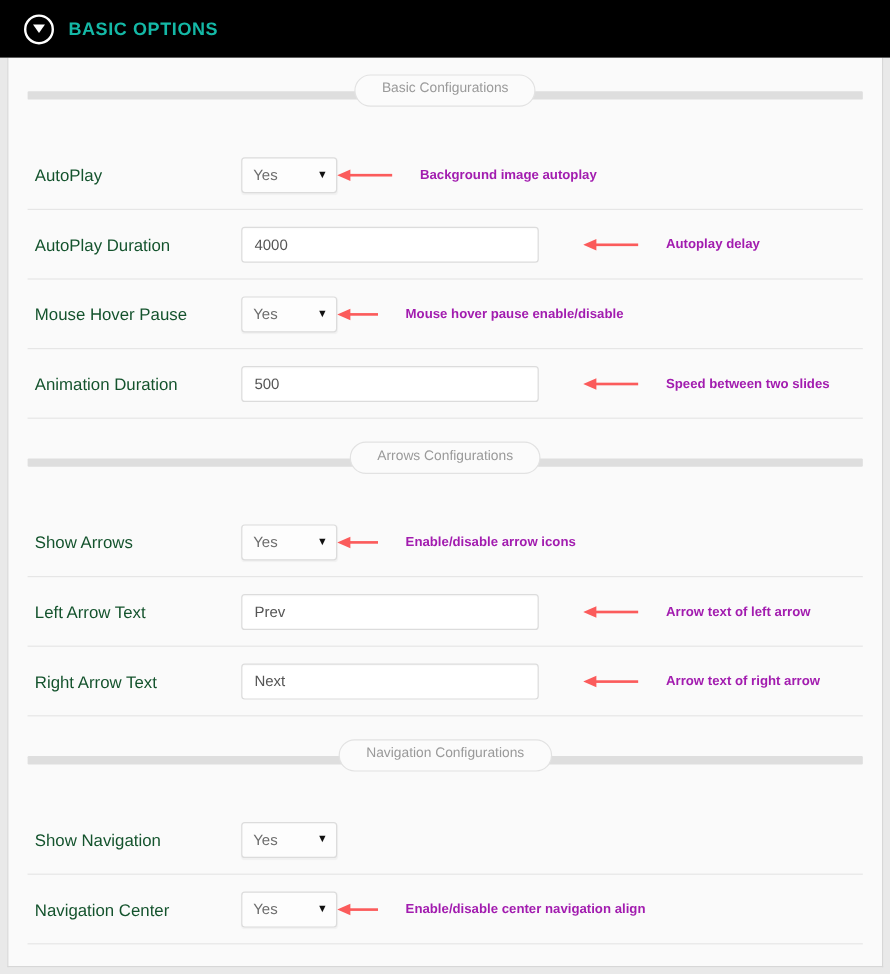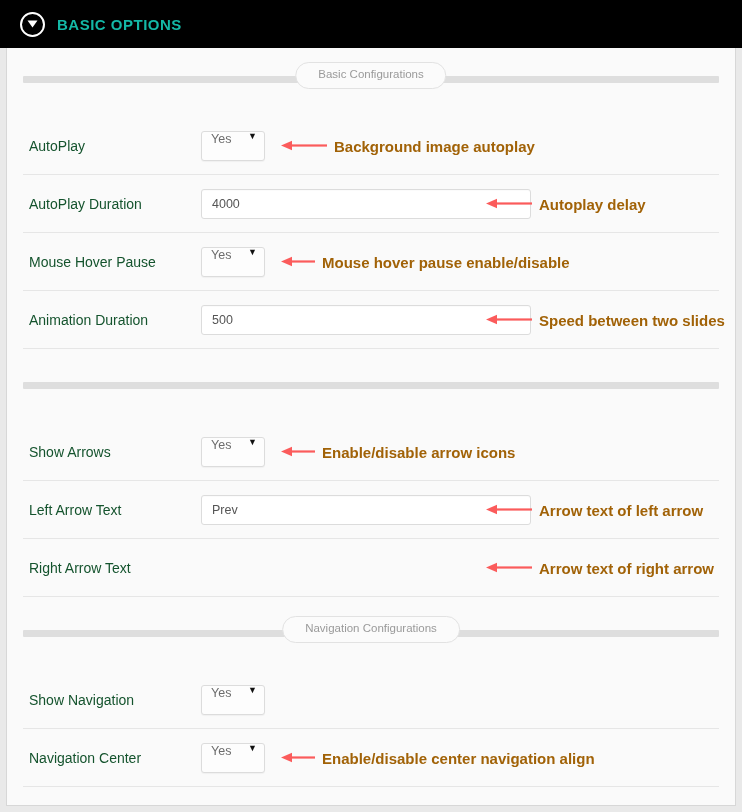--- a/index.html
+++ b/index.html
@@ -114,22 +114,23 @@
 
   .control-wrap {
     position:relative;
     display:flex;
     align-items:center;
   }
 
   
   .sel {
     display:inline-flex;
+    align-items:center;
     justify-content:space-between;
-    width:64px;
+    width:80px;
     height:30px;
     padding:0 7px 0 9px;
     background:#fdfdfd;
     border:1px solid #dcdcdc;
     border-radius:3px;
     box-shadow:0 1px 1px rgba(0,0,0,0.04);
     cursor:pointer;
   }
   .sel .sel-value {
     font-size:12.5px;
@@ -137,21 +138,21 @@
   }
   .sel .caret {
     font-size:9px;
     color:#111111;
     line-height:1;
     margin-left:4px;
   }
 
   
   .txt {
-    width:330px;
+    width:248px;
     height:30px;
     padding:0 10px;
     background:#ffffff;
     border:1px solid #dcdcdc;
     border-radius:3px;
     font-family:"Liberation Sans", sans-serif;
     font-size:12.5px;
     color:#555555;
     outline:none;
     box-shadow:inset 0 1px 1px rgba(0,0,0,0.02);
@@ -161,24 +162,24 @@
   .annot {
     position:absolute;
     display:flex;
     align-items:center;
     pointer-events:none;
     top:50%;
     transform:translateY(-50%);
   }
   .annot .arrow { display:block; flex:0 0 auto; }
   .annot .annot-text {
-    margin-left:7px;
-    font-size:15px;
+    margin-left:23px;
+    font-size:11px;
     font-weight:bold;
-    color:#a16207;
+    color:#a21caf;
     white-space:nowrap;
   }
   
   .annot.after-select { left:258px; }
   
   .annot.after-input  { left:463px; }
 </style>
 </head>
 <body>
 
@@ -261,20 +262,21 @@
           <polygon points="0,6 11,1.2 11,10.8" fill="#fb5b5b"></polygon>
           <rect x="10" y="4.9" width="36" height="2.2" fill="#fb5b5b"></rect>
         </svg>
         <span class="annot-text">Speed between two slides</span>
       </span>
     </div>
 
     <div class="sec-mid">
       <div class="section-divider">
         <span class="bar"></span>
+        <span class="pill">Arrows Configurations</span>
       </div>
     </div>
     <div class="rows-gap"></div>
 
     <div class="form-row">
       <span class="row-label">Show Arrows</span>
       <span class="control-wrap">
         <span class="sel">
           <span class="sel-value">Yes</span>
           <span class="caret">▼</span>
@@ -298,20 +300,23 @@
         <svg class="arrow" width="46" height="12" viewBox="0 0 46 12" aria-hidden="true">
           <polygon points="0,6 11,1.2 11,10.8" fill="#fb5b5b"></polygon>
           <rect x="10" y="4.9" width="36" height="2.2" fill="#fb5b5b"></rect>
         </svg>
         <span class="annot-text">Arrow text of left arrow</span>
       </span>
     </div>
 
     <div class="form-row">
       <span class="row-label">Right Arrow Text</span>
+      <span class="control-wrap">
+        <input class="txt" type="text" value="Next" style="">
+      </span>
       <span class="annot after-input">
         <svg class="arrow" width="46" height="12" viewBox="0 0 46 12" aria-hidden="true">
           <polygon points="0,6 11,1.2 11,10.8" fill="#fb5b5b"></polygon>
           <rect x="10" y="4.9" width="36" height="2.2" fill="#fb5b5b"></rect>
         </svg>
         <span class="annot-text">Arrow text of right arrow</span>
       </span>
     </div>
 
     <div class="sec-mid">

